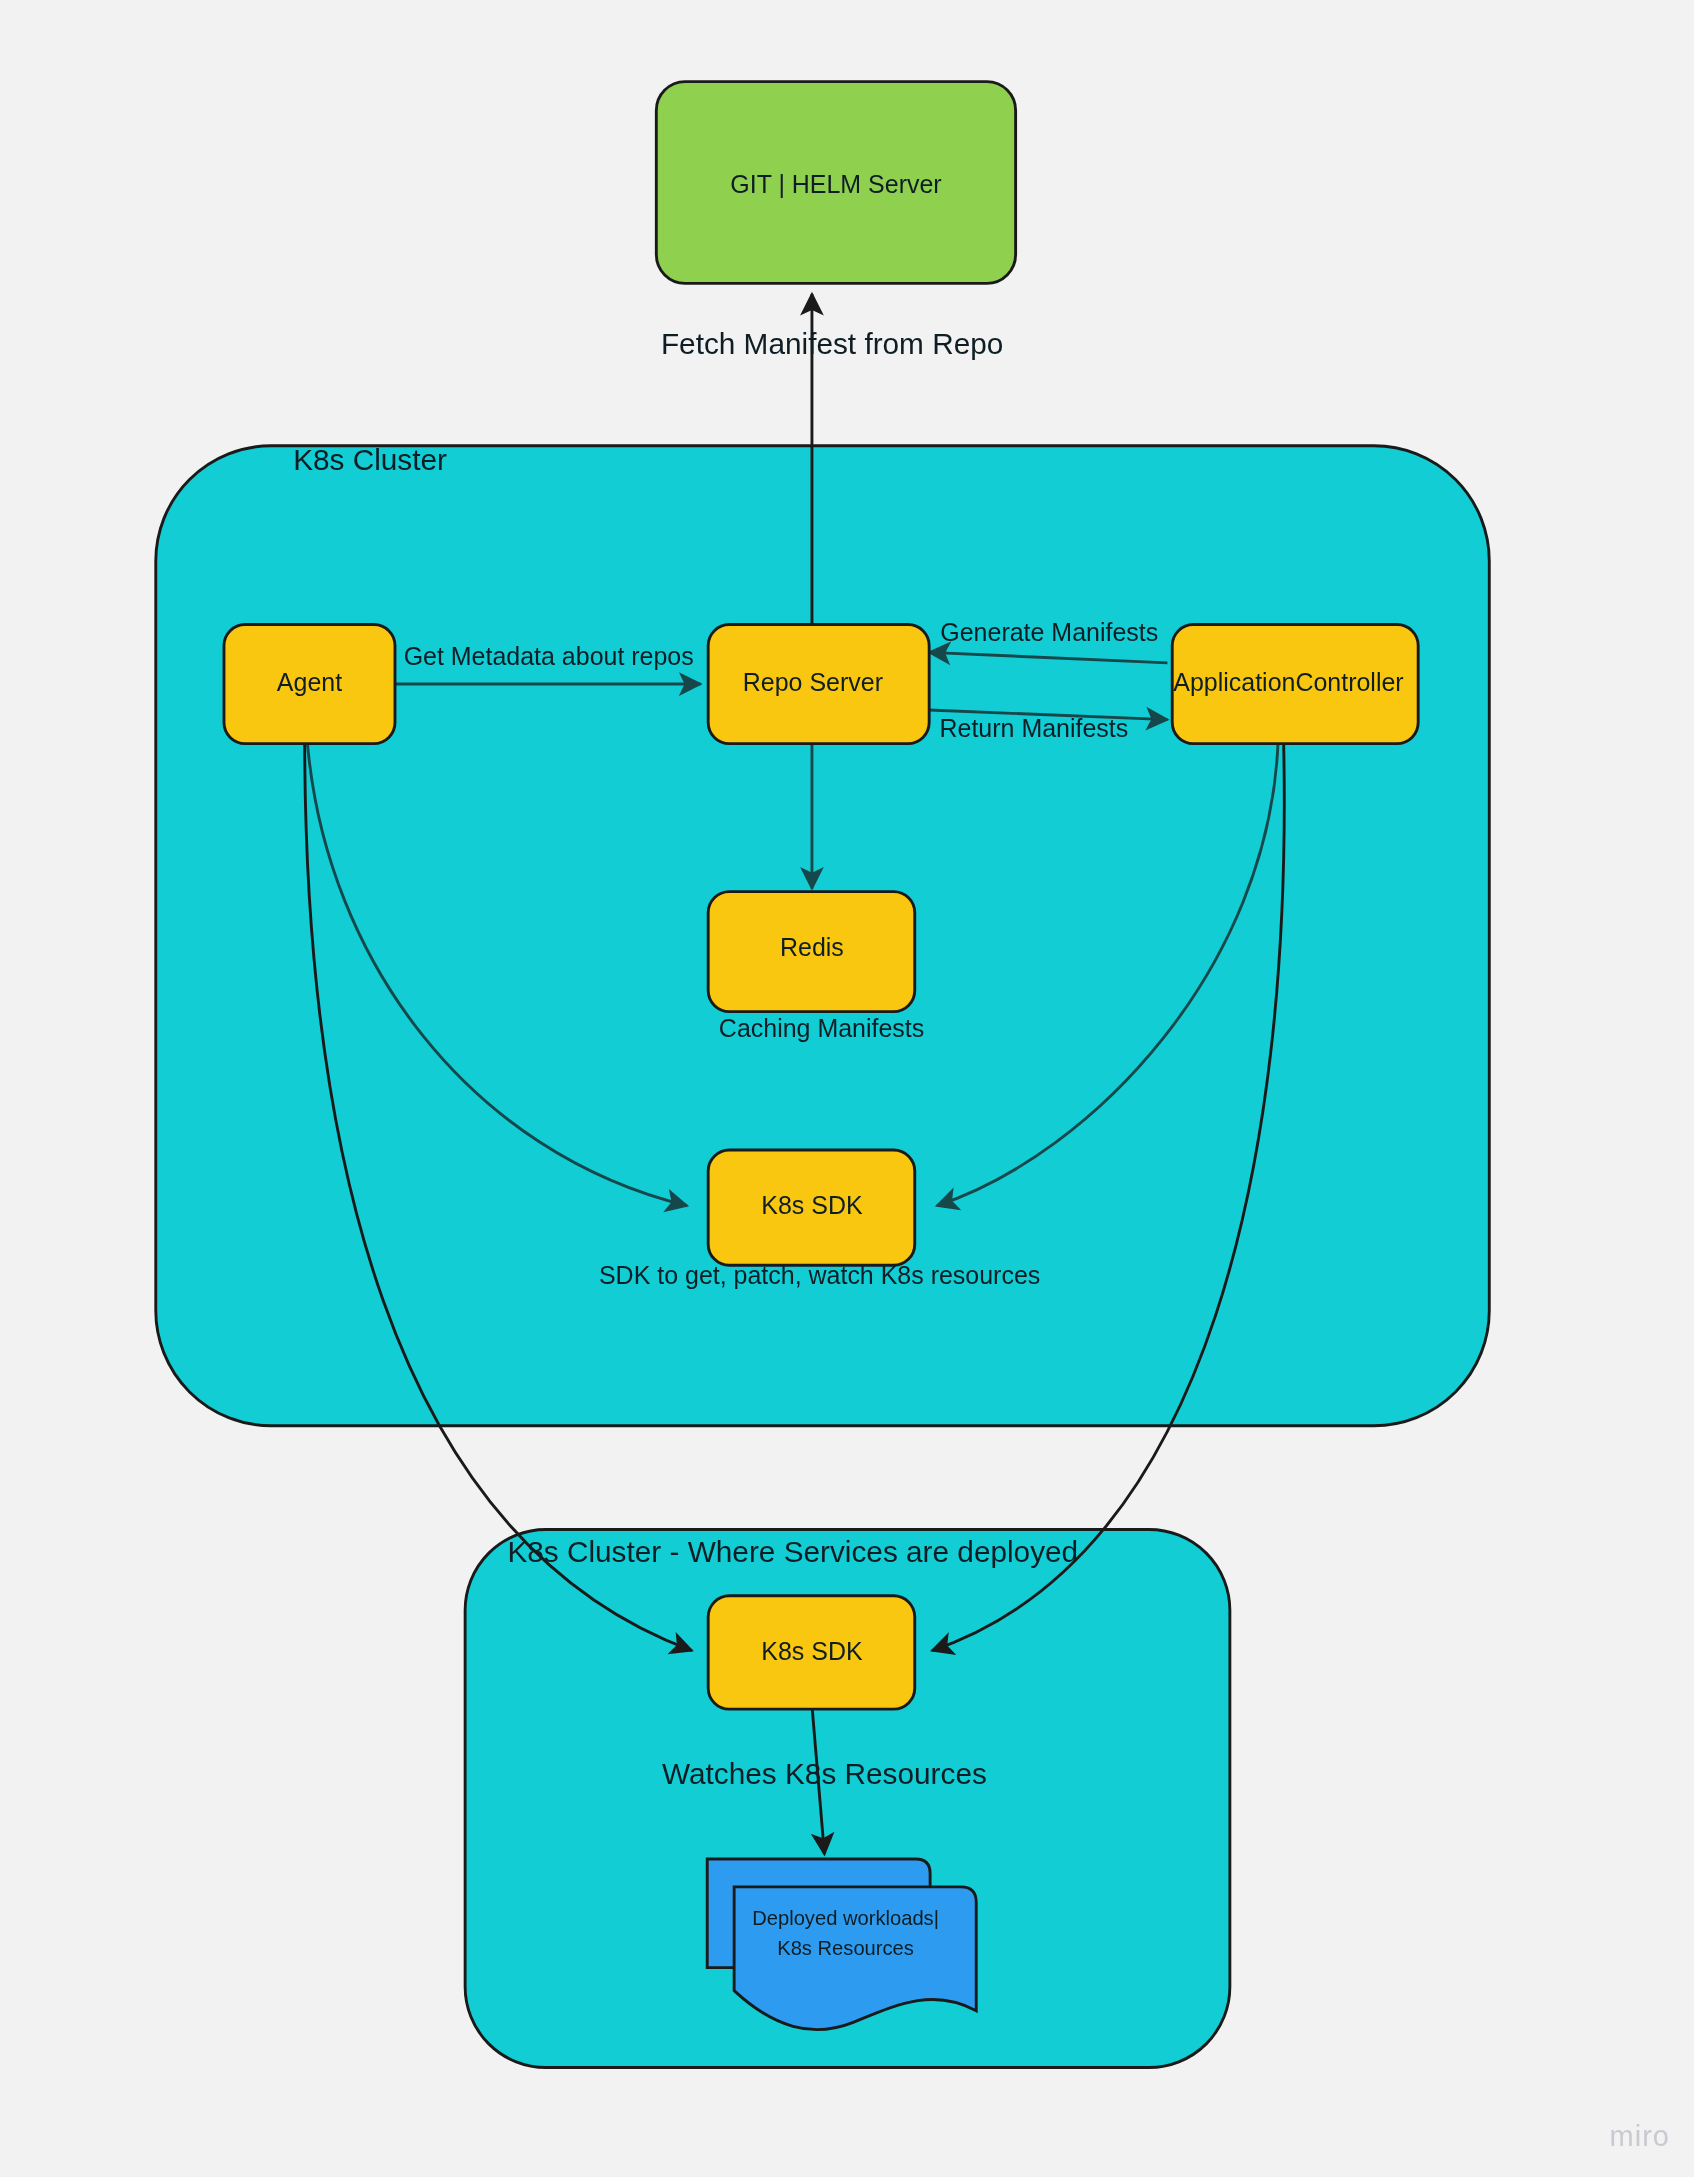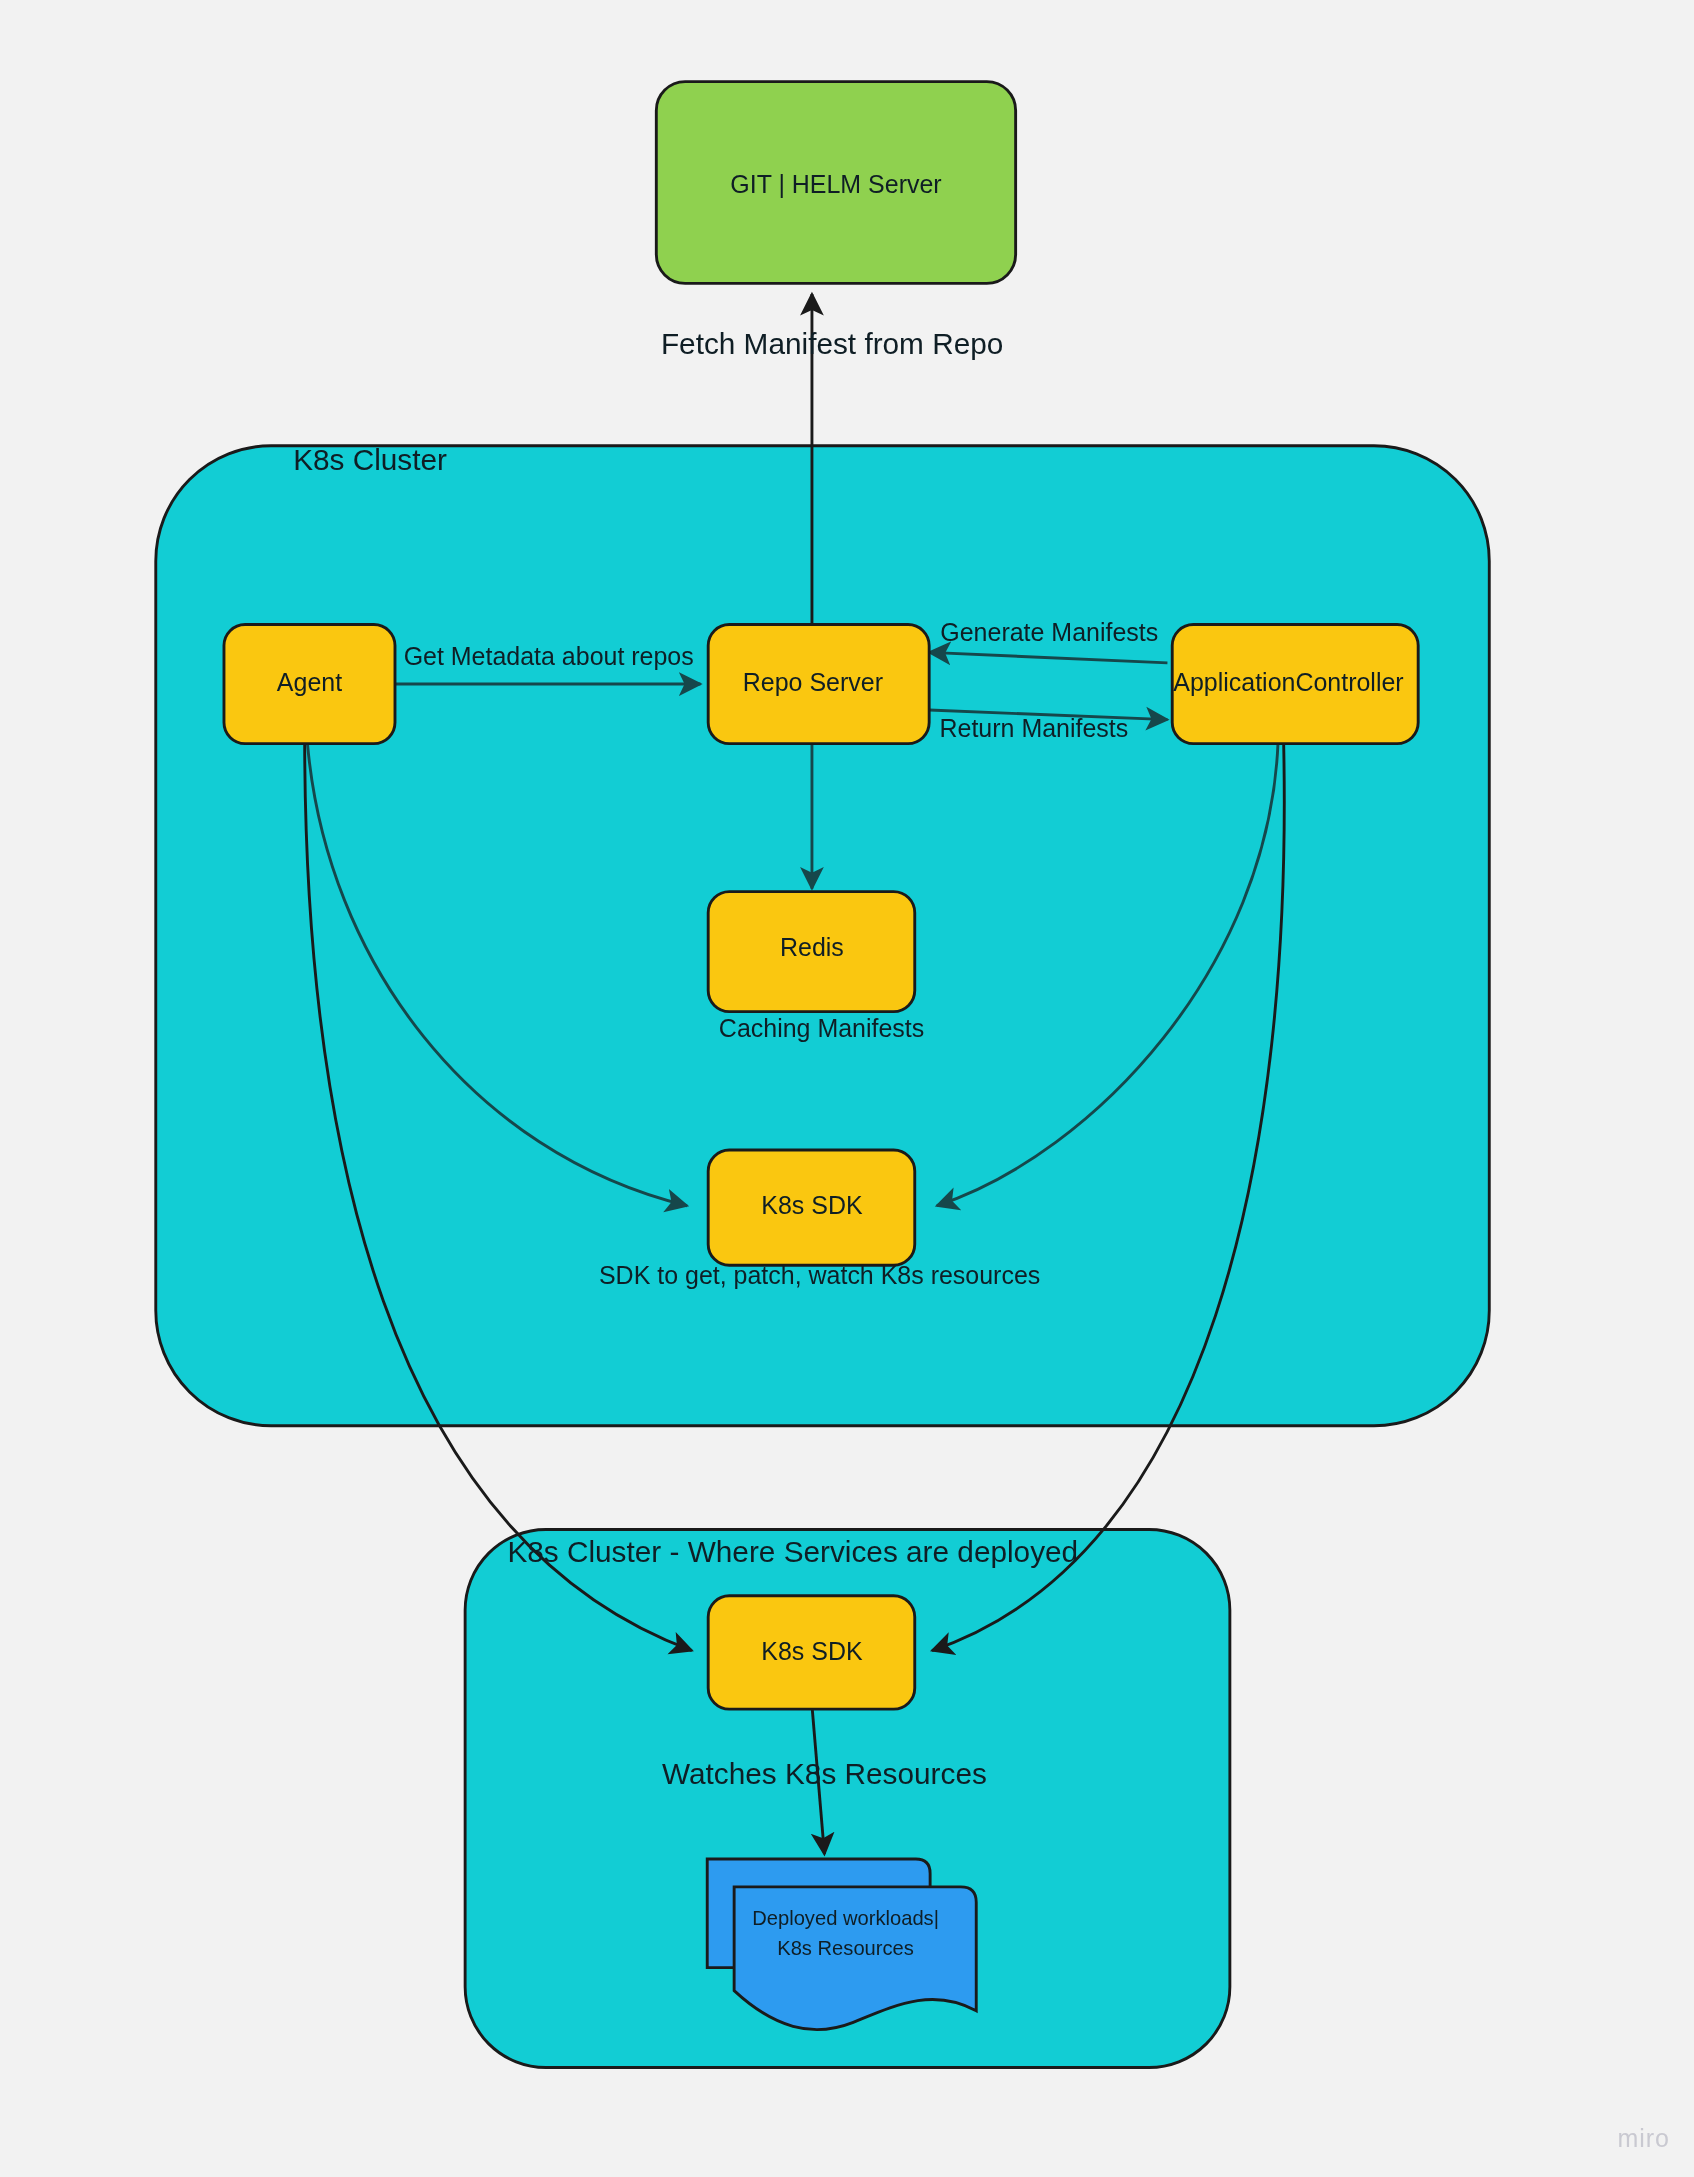--- a/index.html
+++ b/index.html
@@ -79,21 +79,21 @@
   }
   .caption {
     font-size: 26px;
     text-anchor: middle;
     dominant-baseline: middle;
   }
   .watermark {
     position: absolute;
     right: 25px;
     bottom: 25px;
-    font-size: 25px;
+    font-size: 29px;
     letter-spacing: 1px;
     color: #C9C9D1;
     font-family: "Liberation Sans", sans-serif;
     user-select: none;
   }
 </style>
 </head>
 <body>
 
 <div id="board">

